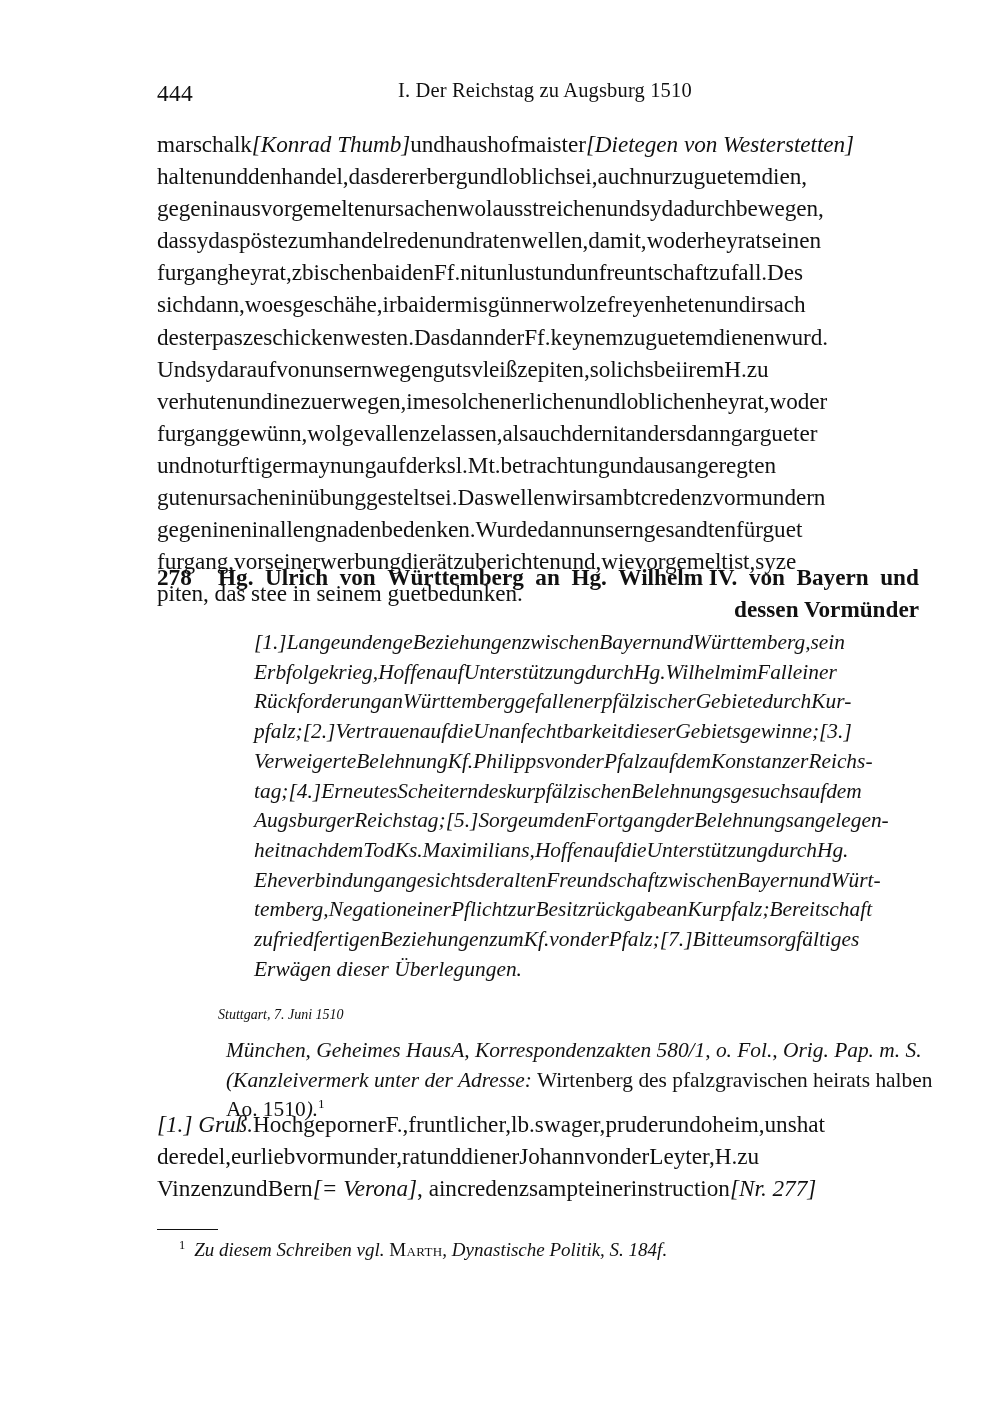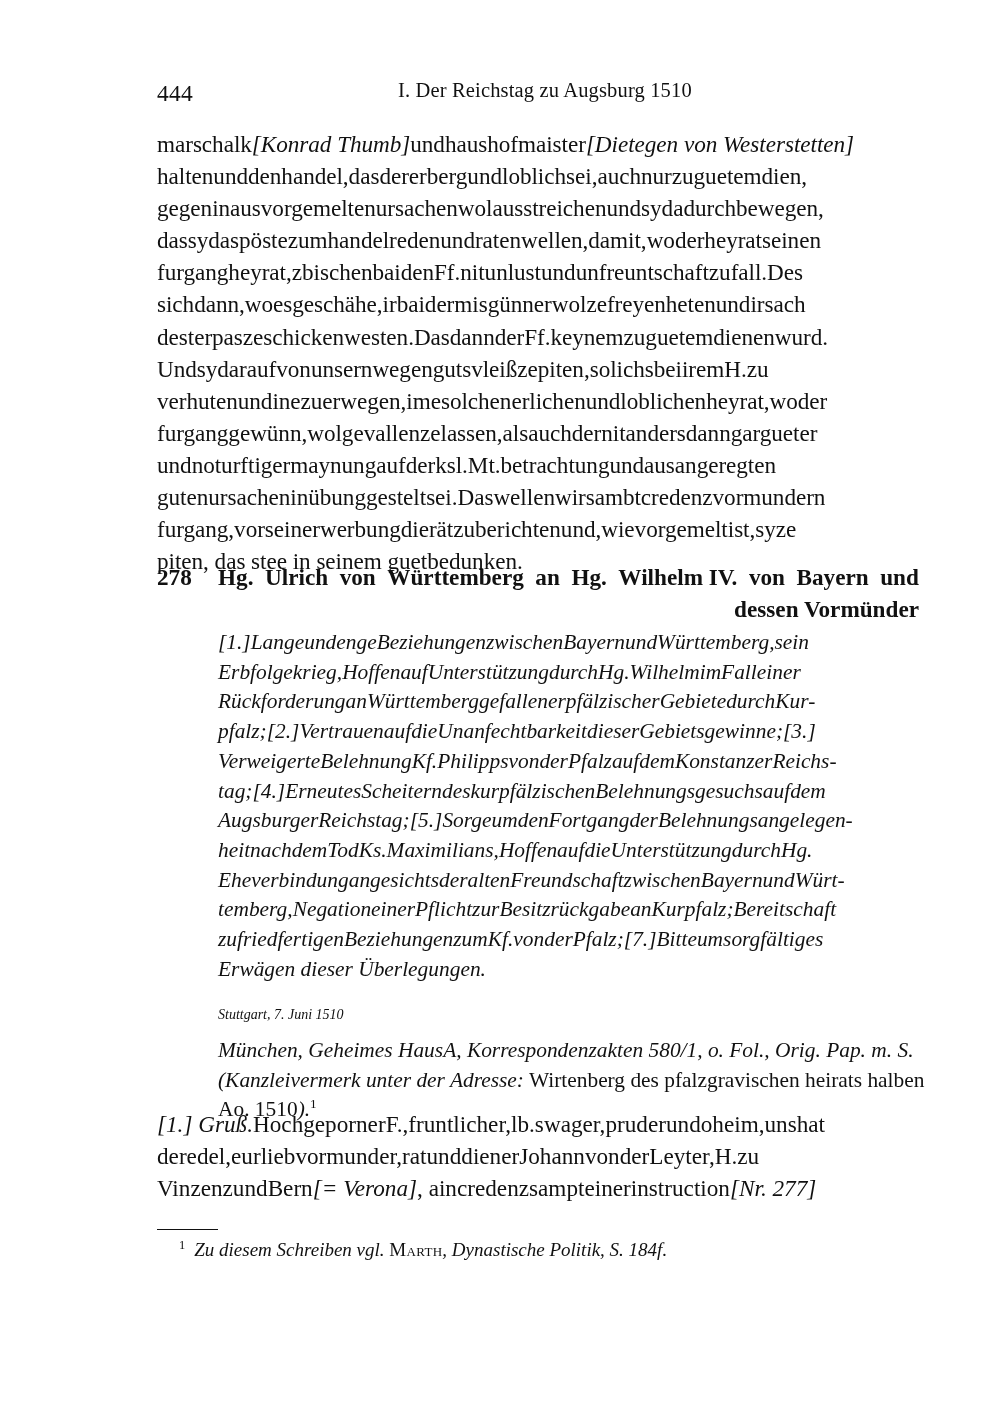--- a/index.html
+++ b/index.html
@@ -100,38 +100,38 @@
   
   .regest {
     position: absolute;
     left: 218px;
     top: 628px;
     width: 701px;
     font-style: italic;
     font-size: 21.4px;
     line-height: 29.7px;
   }
-  .regest .ln { display: block; white-space: nowrap; }
+  .regest .ln { display: block; white-space: nowrap; margin-left: 36px; }
 
   
   .dateline {
     position: absolute;
     left: 218px;
     top: 1000px;
     width: 701px;
     font-style: italic;
     font-size: 14px;
     line-height: 29.7px;
     white-space: nowrap;
   }
 
   
   .archive {
     position: absolute;
-    left: 218px;
+    left: 226px;
     top: 1036px;
     width: 701px;
     font-size: 21.4px;
     line-height: 29.7px;
   }
   .archive .ln { display: block; white-space: nowrap; }
   .archive .rom { font-style: normal; }
   sup {
     font-size: 0.62em;
     vertical-align: super;
@@ -221,20 +221,23 @@
       <span>verhuten</span><span>und</span><span>ine</span><span>zu</span><span>erwegen,</span><span>ime</span><span>solchen</span><span>erlichen</span><span>und</span><span>loblichen</span><span>heyrat,</span><span>wo</span><span>der</span>
     </span>
     <span class="ln j">
       <span>furgang</span><span>gewünn,</span><span>wol</span><span>gevallen</span><span>ze</span><span>lassen,</span><span>als</span><span>auch</span><span>der</span><span>nit</span><span>anders</span><span>dann</span><span>gar</span><span>gueter</span>
     </span>
     <span class="ln j">
       <span>und</span><span>noturftiger</span><span>maynung</span><span>auf</span><span>der</span><span>ksl.</span><span>Mt.</span><span>betrachtung</span><span>und</span><span>aus</span><span>angeregten</span>
     </span>
     <span class="ln j">
       <span>guten</span><span>ursachen</span><span>in</span><span>übung</span><span>gestelt</span><span>sei.</span><span>Das</span><span>wellen</span><span>wir</span><span>sambt</span><span>credenz</span><span>vormundern</span>
+    </span>
+    <span class="ln j">
+      <span>gegen</span><span>inen</span><span>in</span><span>allen</span><span>gnaden</span><span>bedenken.</span><span>Wurde</span><span>dann</span><span>unsern</span><span>gesandten</span><span>für</span><span>guet</span>
     </span>
     <span class="ln j">
       <span>furgang,</span><span>vor</span><span>seiner</span><span>werbung</span><span>die</span><span>rät</span><span>zu</span><span>berichten</span><span>und,</span><span>wie</span><span>vorgemelt</span><span>ist,</span><span>sy</span><span>ze</span>
     </span>
     <span class="ln">piten, das stee in seinem guetbedunken.</span>
   </div>
 
   <div class="doc-heading">
     <span class="num">278</span>
     <div class="htext">

